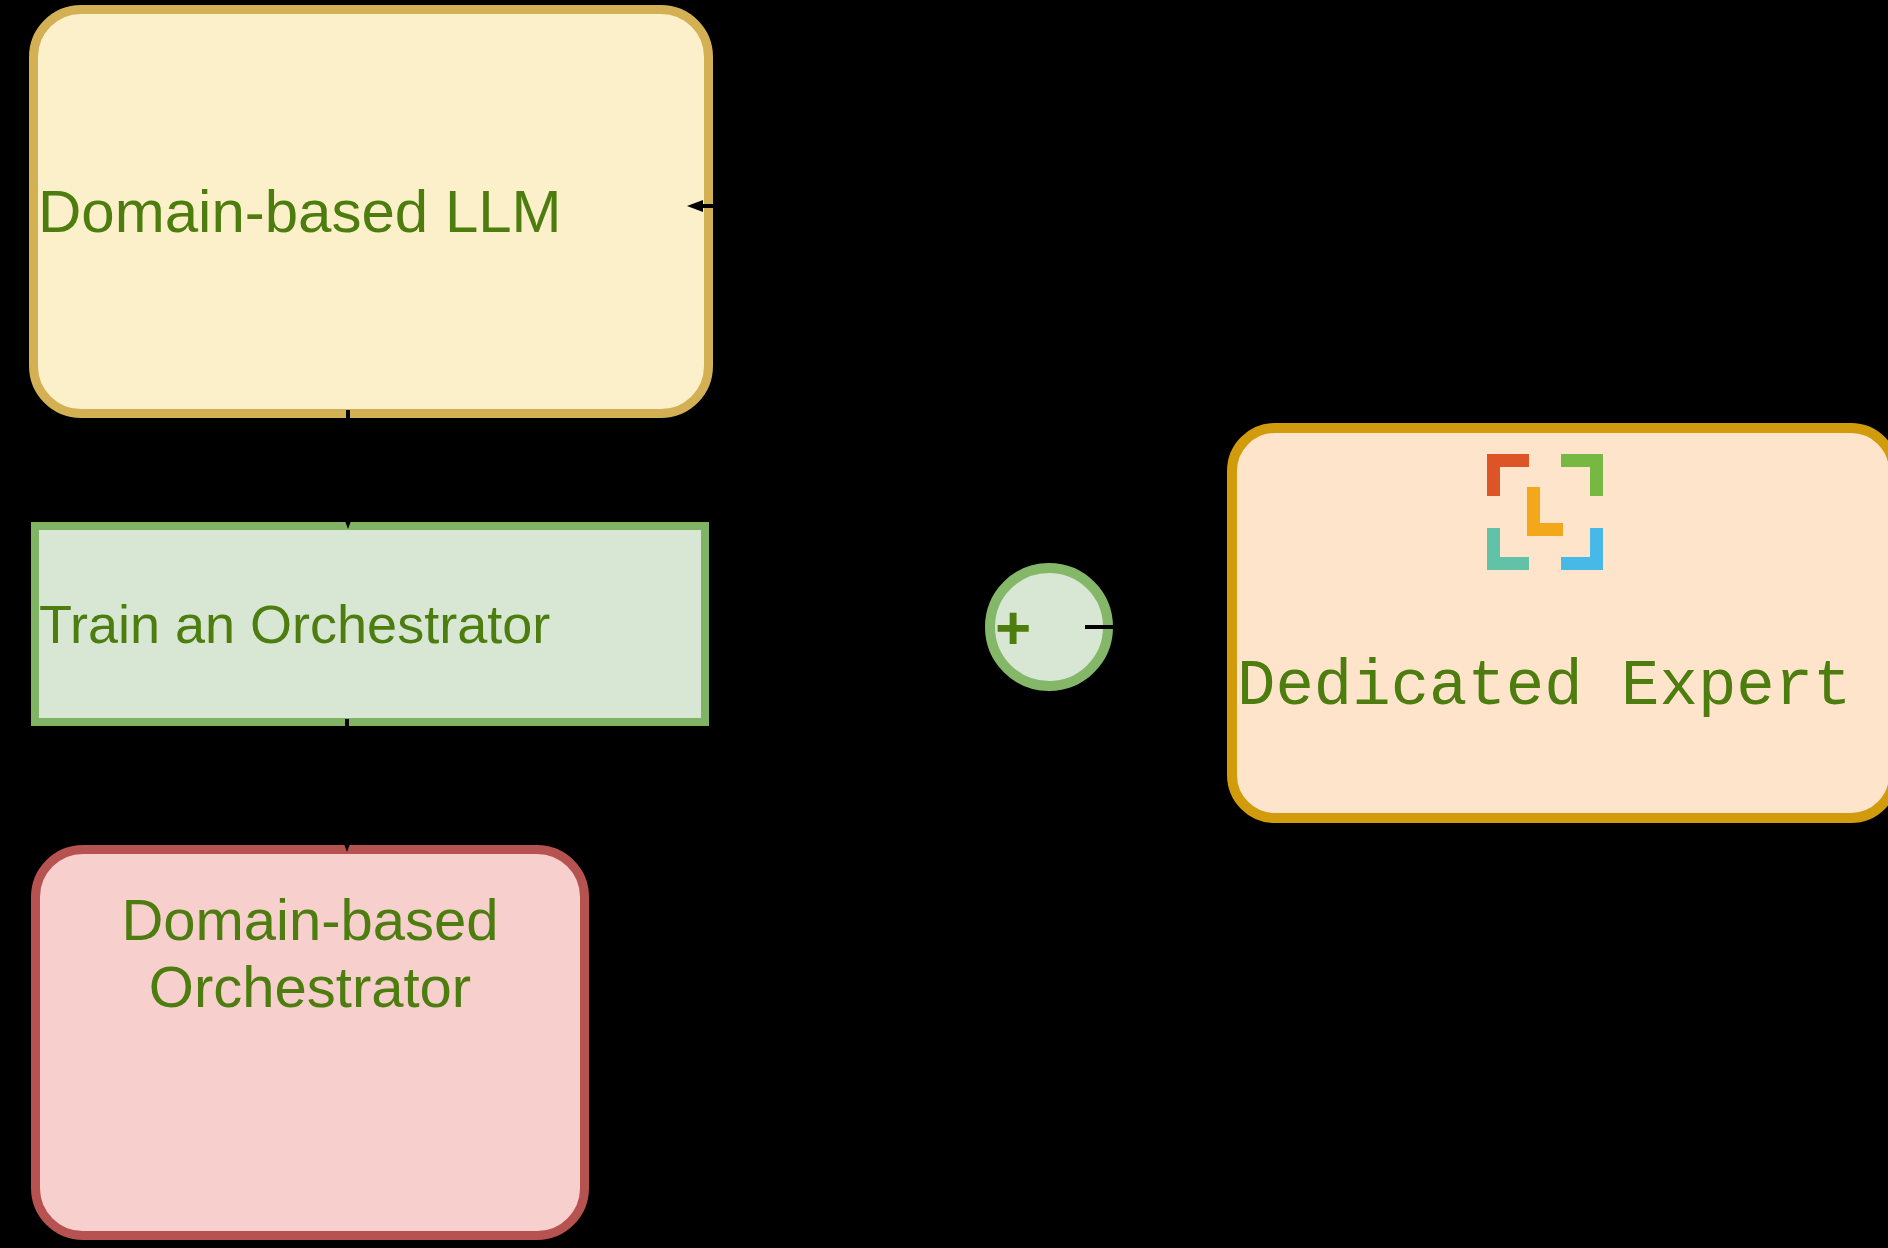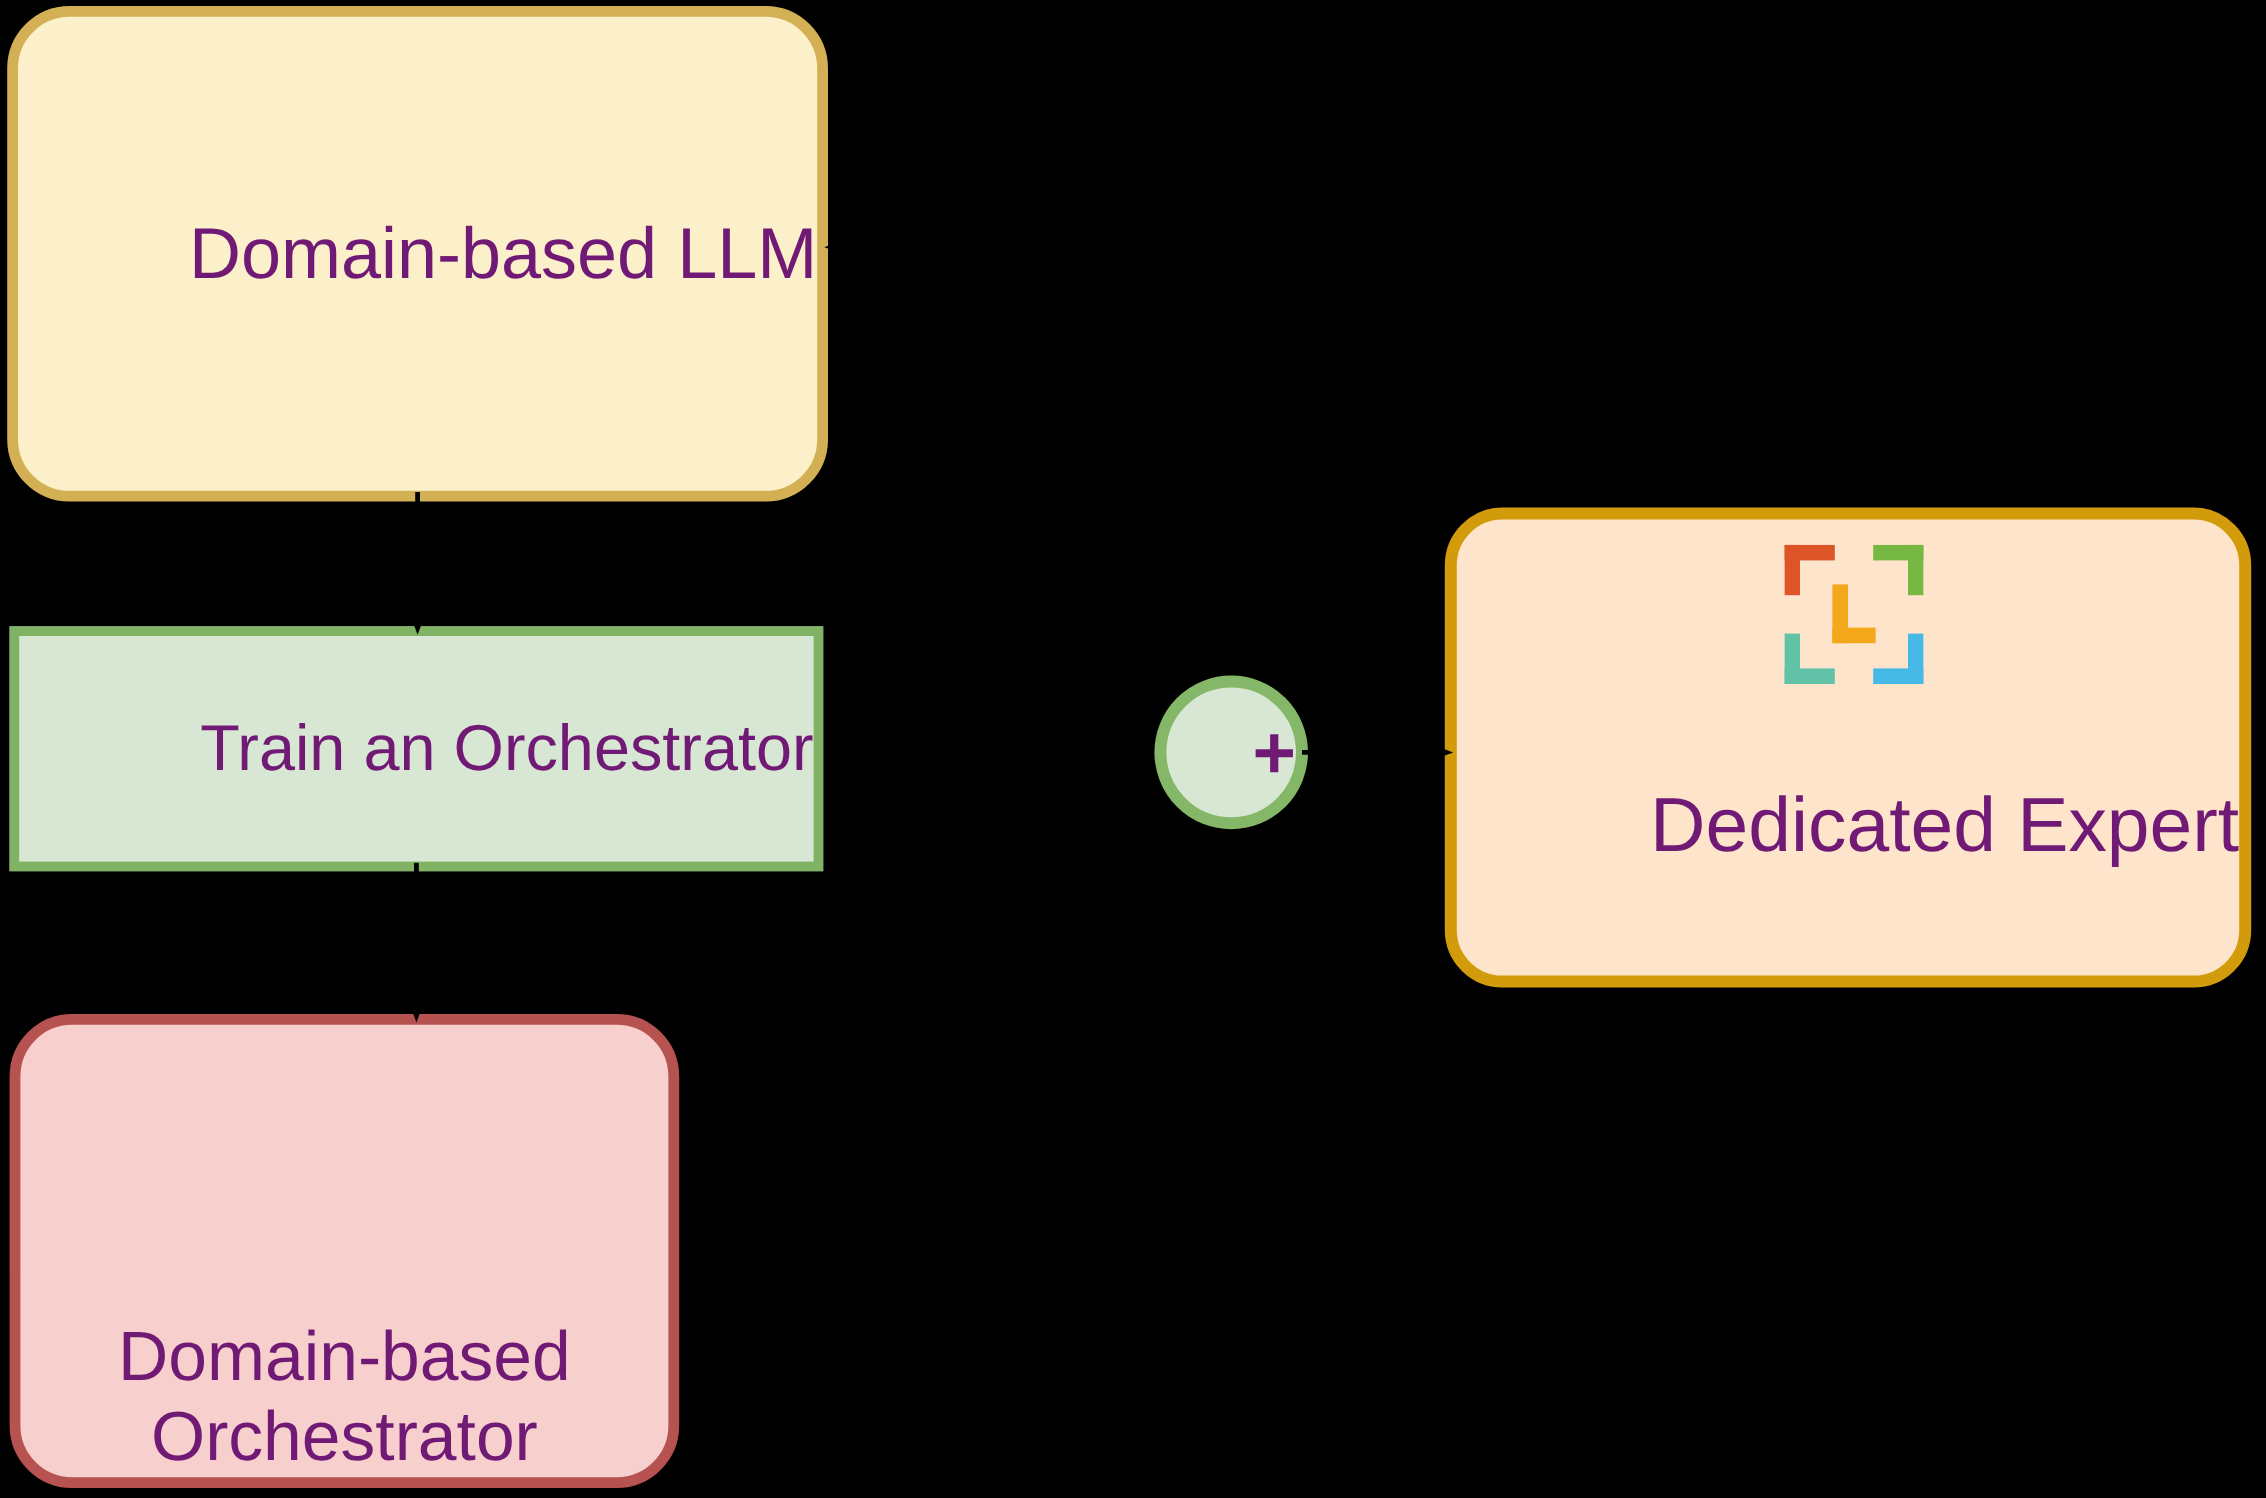--- a/index.html
+++ b/index.html
@@ -9,23 +9,24 @@
     height: 1248px;
     background: #000000;
     font-family: "Liberation Sans", sans-serif;
     overflow: hidden;
   }
   .node {
     position: absolute;
     box-sizing: border-box;
     display: flex;
     align-items: center;
-    justify-content: flex-end;
+    justify-content: flex-start;
     text-align: center;
-    color: #701a75;
+    color: #4d7c0f;
+    margin-left: 23px;
   }
   #node-domain-llm {
     left: 6px; top: 5px; width: 684px; height: 413px;
     background: #fcf0ca;
     border: 9px solid #d2b053;
     border-radius: 52px;
     font-size: 60px;
   }
   #node-train-orchestrator {
     left: 8px; top: 522px; width: 678px; height: 204px;
@@ -51,21 +52,21 @@
     font-size: 62px;
     font-weight: bold;
   }
   #node-dedicated-expert {
     left: 1204px; top: 423px; width: 672px; height: 400px;
     background: #fde4cb;
     border: 10px solid #d29b0b;
     border-radius: 48px;
     font-size: 64px;
   }
-  #node-dedicated-expert .label { margin-top: 128px; }
+  #node-dedicated-expert .label { margin-top: 128px; font-family: Liberation Mono, monospace; }
   .logo {
     position: absolute;
     left: 1487px; top: 454px;
     width: 116px; height: 116px;
     z-index: 6;
   }
   .overlay {
     position: absolute;
     left: 0; top: 0;
     width: 1888px; height: 1248px;

